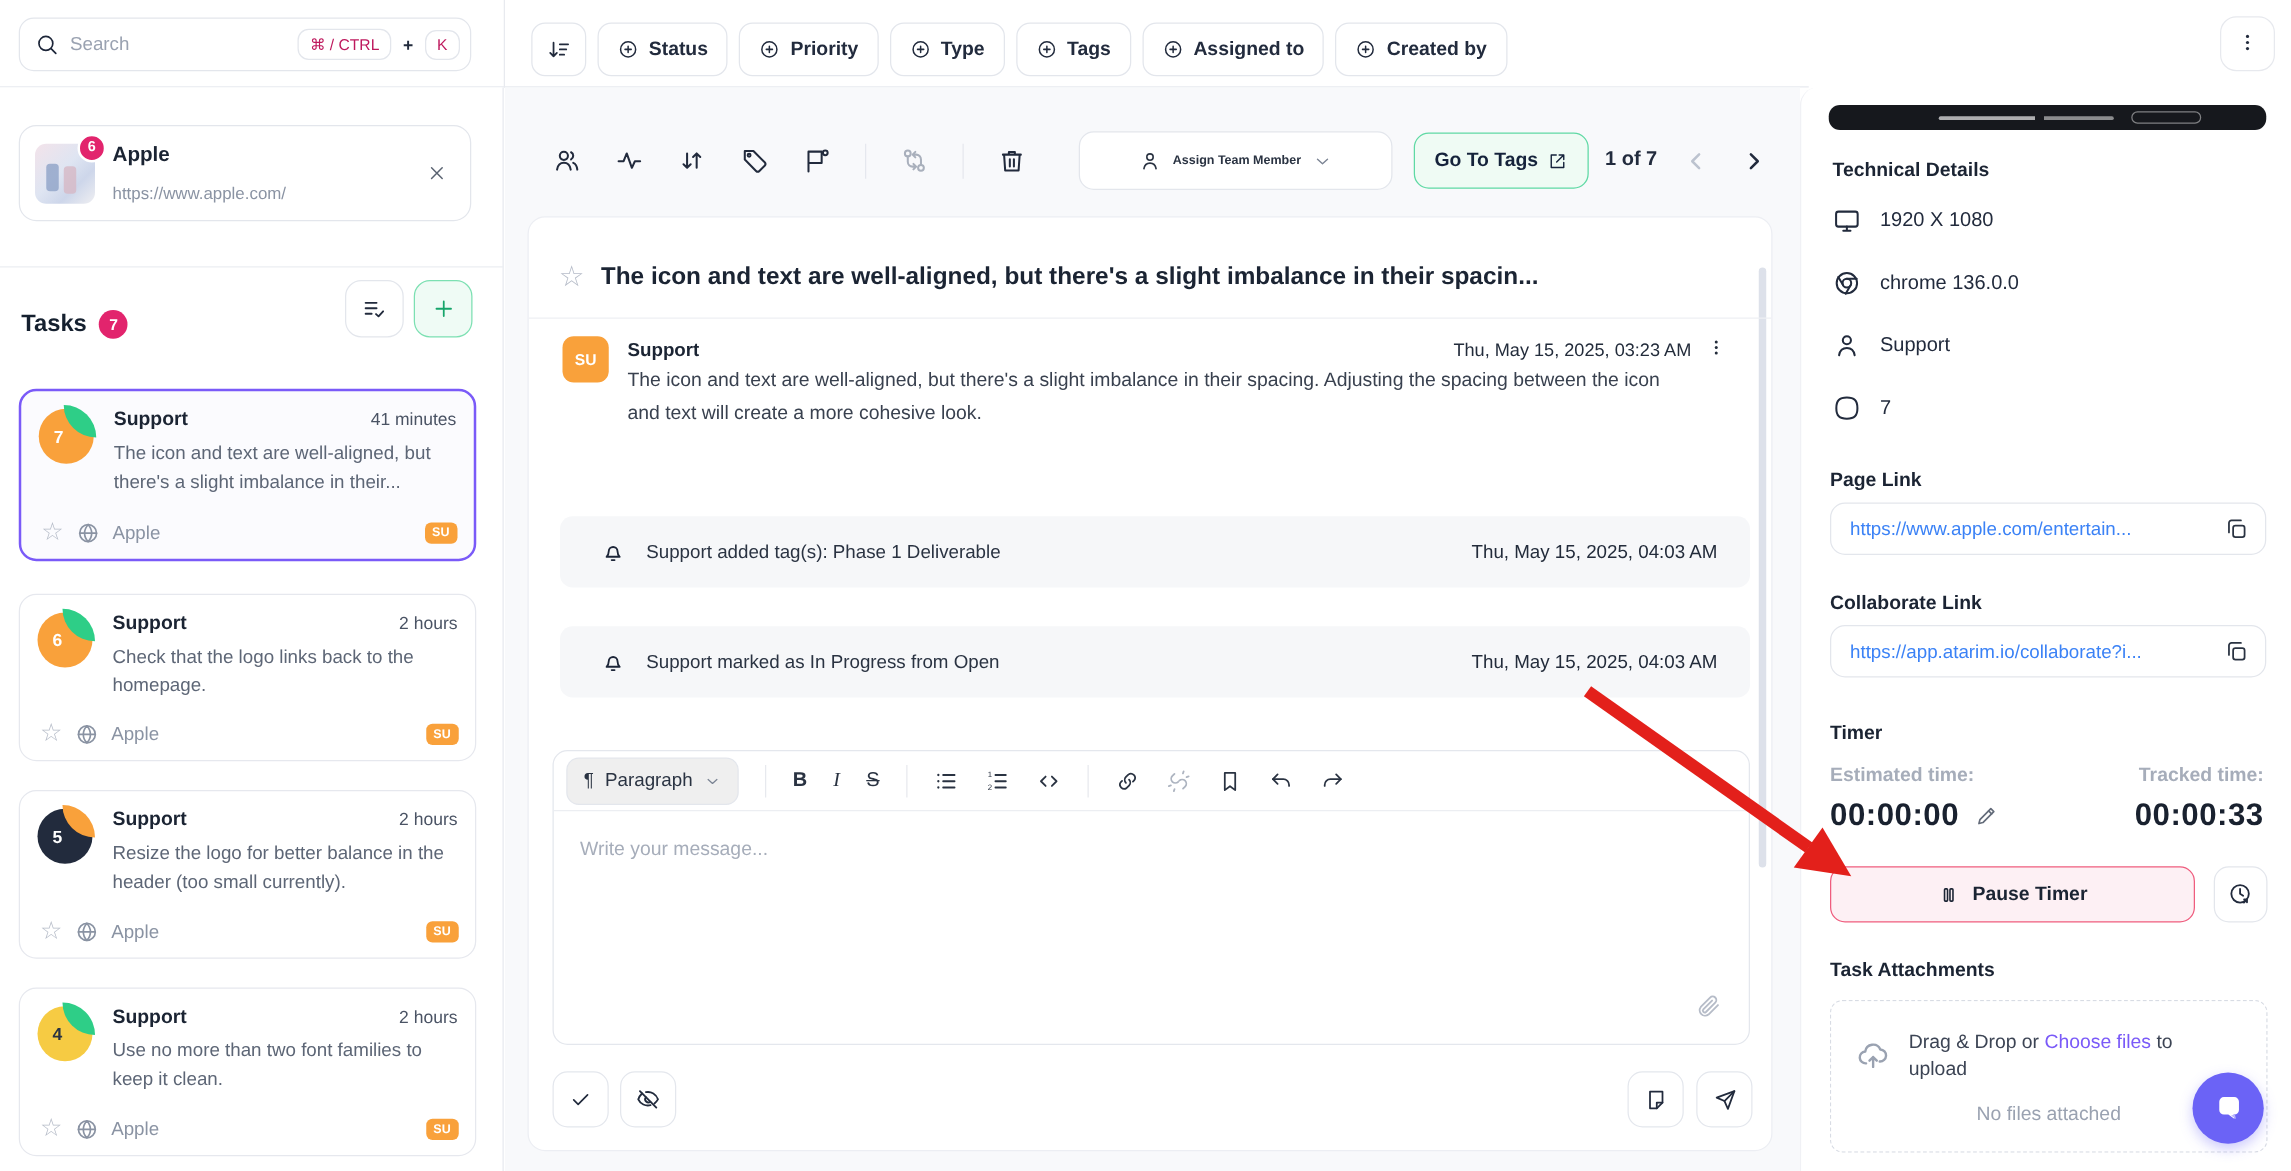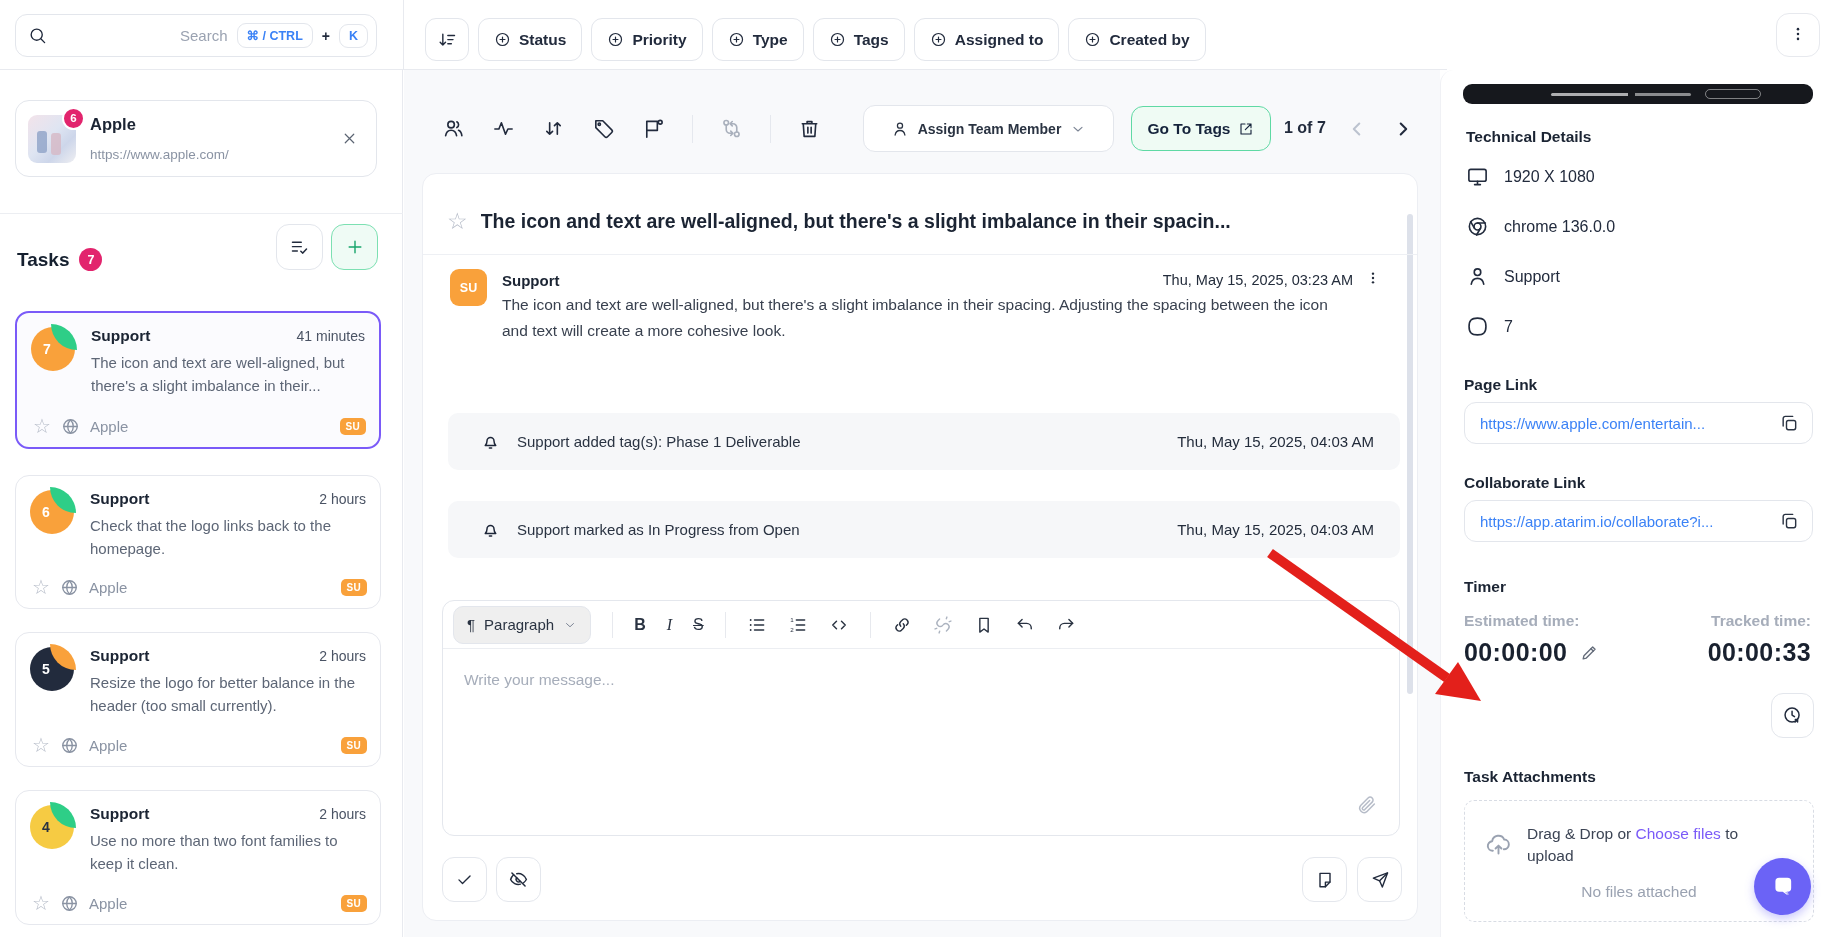--- a/index.html
+++ b/index.html
@@ -6,23 +6,23 @@
   html,body { width:1833px; height:937px; }
   body { font-family:"Liberation Sans", sans-serif; background:#fff; color:#1D2639; overflow:hidden; }
   .app { position:relative; width:1833px; height:937px; background:#fff; }
 
   svg.ic { fill:none; stroke:currentColor; stroke-width:1.7; stroke-linecap:round; stroke-linejoin:round; display:block; }
 
   
   .topbar { position:absolute; left:0; top:0; width:1833px; height:70px; background:#fff; }
   .topbar-line { position:absolute; left:0; top:69px; width:1447px; height:1px; background:#E8EAEF; }
   .search-box { position:absolute; left:15px; top:14px; width:362px; height:43px; border:1px solid #E3E6EC; border-radius:12px; display:flex; align-items:center; padding:0 8px 0 12px; gap:9px; background:#fff; }
-  .search-box input { border:0; outline:0; flex:1; font:15px "Liberation Sans",sans-serif; color:#ef4444; min-width:20px;text-align:right; }
+  .search-box input { border:0; outline:0; flex:1; font:15px "Liberation Sans",sans-serif; color:#ef4444; min-width:20px; }
   .search-box input::placeholder { color:#9AA2B1; }
-  .kbd { border:1px solid #E3E6EC; border-radius:9px; padding:4px 9px; font-size:12.5px; font-weight:700; color:#3b82f6; white-space:nowrap; }
+  .kbd { border:1px solid #E3E6EC; border-radius:9px; padding:4px 9px; font-size:12.5px; font-weight:400; color:#be185d; white-space:nowrap; }
   .vline-top { position:absolute; left:403px; top:0; width:1px; height:70px; background:#E8EAEF; }
   .filters { position:absolute; left:425px; top:18px; display:flex; gap:9px; align-items:center; }
   .fbtn { height:43px; border:1px solid #E3E6EC; border-radius:11px; background:#fff; display:flex; align-items:center; gap:8px; padding:0 15px; font-size:15.5px; font-weight:600; color:#222B3D; cursor:pointer; }
   .fbtn.icon-only { width:44px; justify-content:center; padding:0; }
   .kebab-btn { position:absolute; right:13px; top:13px; width:44px; height:44px; border:1px solid #E7E9EE; border-radius:13px; background:#fff; display:flex; align-items:center; justify-content:center; }
 
   
   .sidebar { position:absolute; left:0; top:70px; width:403px; height:867px; background:#fff; border-right:1px solid #E8EAEF; }
   .site-card { position:absolute; left:15px; top:30px; width:362px; height:77px; border:1px solid #E3E6EC; border-radius:14px; display:flex; align-items:center; padding:0 18px 0 12px; gap:14px; background:#fff; }
   .site-thumb { position:relative; width:48px; height:48px; border-radius:9px; background:linear-gradient(135deg,#f3e3ea 0%,#dfe5f2 45%,#cdd6ea 70%,#efeff2 100%); flex:none; }
@@ -50,21 +50,21 @@
   .tc-desc { margin-top:6px; font-size:15px; line-height:1.55; color:#5D6676; max-width:288px; }
   .tc-foot { position:absolute; left:16px; right:13px; bottom:11px; display:flex; align-items:center; gap:10px; color:#8A93A3; }
   .tc-site { font-size:15px; color:#8A93A3; }
   .tc-badge { margin-left:auto; background:#F9A13B; color:#fff; font-size:10px; font-weight:700; border-radius:5px; padding:3px 6px; letter-spacing:.3px; }
   .star-glyph { font-size:20px; color:#B7BDC9; line-height:1; }
 
   
   .main { position:absolute; left:404px; top:70px; width:1036px; height:867px; background:#F8F9FB; }
   .action-row { position:absolute; left:38px; top:35px; height:47px; display:flex; align-items:center; gap:27px; color:#222B3D; }
   .act-div { width:1px; height:28px; background:#E5E8EE; }
-  .assign-btn { position:absolute; left:459px; top:35px; width:251px; height:47px; background:#fff; border:1px solid #E3E6EC; border-radius:12px; display:flex; align-items:center; justify-content:center; gap:9px; font-size:14px; font-weight:600; color:#2A3342; cursor:pointer; }
+  .assign-btn { position:absolute; left:459px; top:35px; width:251px; height:47px; background:#fff; border:1px solid #E3E6EC; border-radius:12px; display:flex; align-items:center; justify-content:center; gap:9px; font-size:10px; font-weight:600; color:#2A3342; cursor:pointer; }
   .goto-btn { position:absolute; left:727px; top:36px; width:140px; height:45px; background:#EFFBF4; border:1px solid #5FD9A4; border-radius:12px; display:flex; align-items:center; justify-content:center; gap:8px; font-size:15.5px; font-weight:700; color:#15233B; cursor:pointer; }
   .page-count { position:absolute; left:880px; top:49px; font-size:16px; font-weight:600; color:#222B3D; }
   .pg-prev { position:absolute; left:942px; top:48px; color:#BCC3CF; }
   .pg-next { position:absolute; left:988px; top:48px; color:#222B3D; }
 
   .task-panel { position:absolute; left:18px; top:103px; width:996px; height:748px; background:#fff; border:1px solid #ECEEF3; border-radius:14px; }
   .panel-scroll { position:absolute; right:4px; top:40px; width:6px; height:480px; border-radius:3px; background:#DDE1EA; }
   .tp-titlerow { position:absolute; left:24px; top:36px; display:flex; align-items:center; gap:13px; width:950px; }
   .tp-title { font-size:19.5px; font-weight:700; color:#1B2433; white-space:nowrap; overflow:hidden; }
   .tp-divider { position:absolute; left:0; top:80px; width:100%; height:1px; background:#EEF0F4; }
@@ -626,20 +626,29 @@
       <span class="timer-val">00:00:00</span>
       <span style="color:#646C7A;">
           <svg class="ic" width="19" height="19" viewBox="0 0 24 24">
             <path d="M4 20l1-4L16 5l3 3L8 19l-4 1z"></path>
             <path d="M13.8 7.2l3 3"></path>
           </svg>
         </span>
     </div>
     <div class="timer-val" style="position:absolute; right:22px; top:568px;">00:00:33</div>
 
+    <button class="pause-btn">
+      <span>
+          <svg class="ic" width="18" height="18" viewBox="0 0 24 24">
+            <rect x="7.5" y="5.5" width="3.2" height="13" rx="1"></rect>
+            <rect x="13.3" y="5.5" width="3.2" height="13" rx="1"></rect>
+          </svg>
+        </span>
+      <span>Pause Timer</span>
+    </button>
     <button class="clockhist-btn">
       <svg class="ic" width="21" height="21" viewBox="0 0 24 24">
           <circle cx="11.5" cy="11.5" r="8"></circle>
           <path d="M11.5 7v4.5l2.8 1.8"></path>
           <path d="M15 19.5l2.8-2.8m0 2.6v-2.6h-2.6"></path>
         </svg>
     </button>
 
     <div class="rb-heading" style="position:absolute; left:23px; top:698px;">Task Attachments</div>
     <div class="dropzone">

